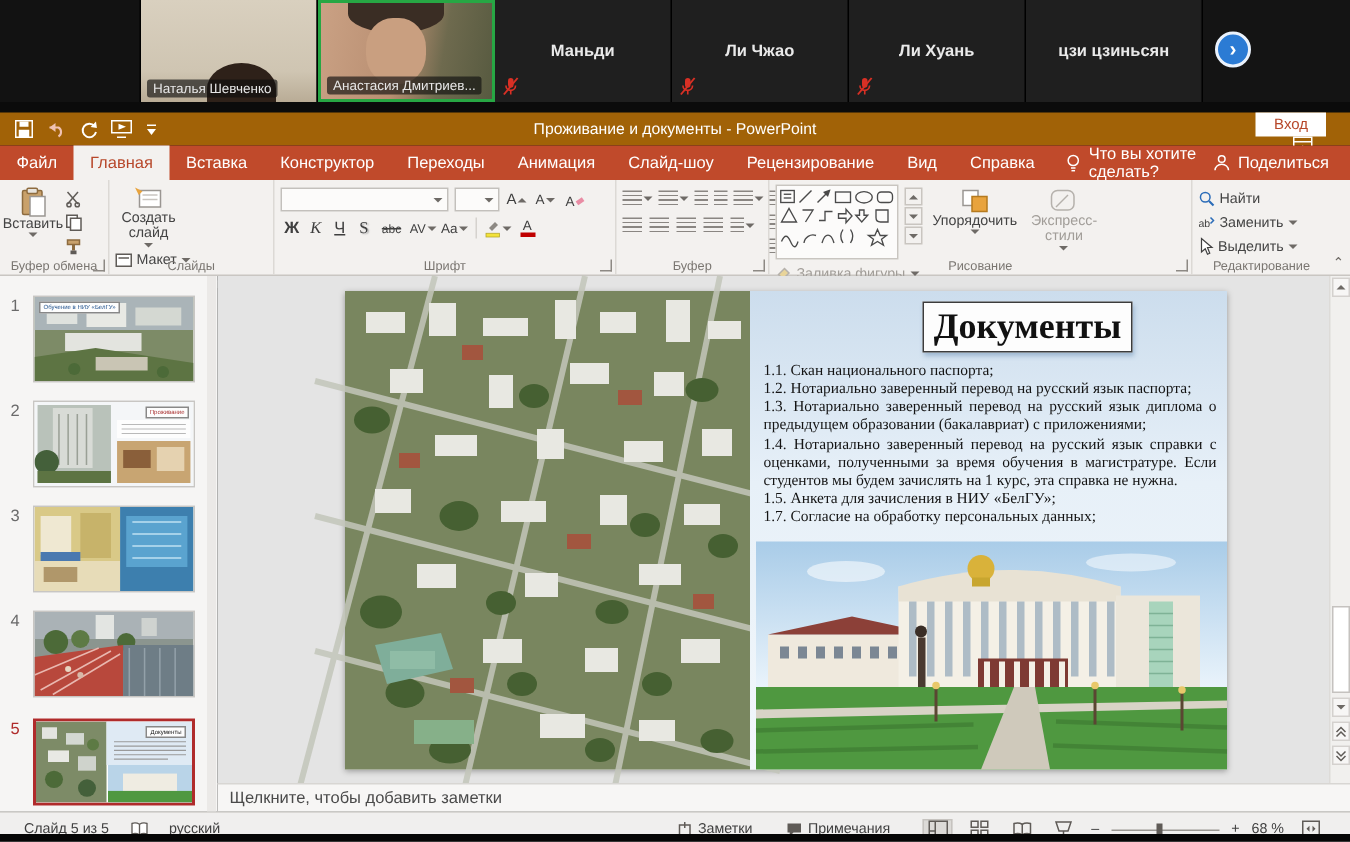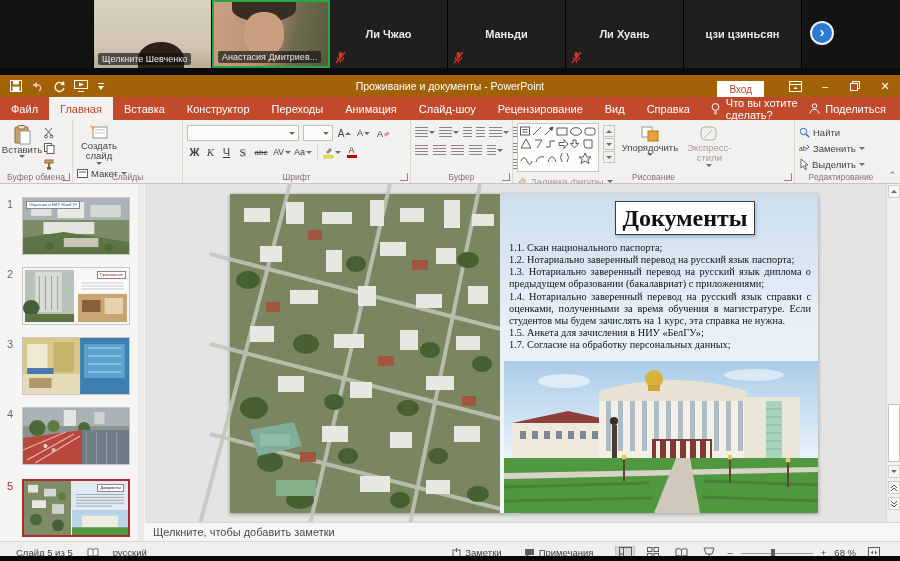--- a/index.html
+++ b/index.html
@@ -20,21 +20,21 @@
   .tile-name { position:absolute; left:4px; bottom:3px; font-size:9px; color:#e6e6e6; background:rgba(15,15,15,.65); padding:1px 4px; border-radius:2px; white-space:nowrap; max-width:110px; overflow:hidden; }
   .tile-center-name { position:absolute; inset:0; display:flex; align-items:center; justify-content:center; color:#e9e9e9; font-size:11px; font-weight:bold; }
   .mic-muted { position:absolute; left:5px; bottom:4px; width:11px; height:13px; }
   .next-btn { position:absolute; left:810px; top:21px; width:24px; height:24px; border-radius:50%; background:#2b7bd4; border:2px solid #eaf2fc; color:#fff; font-size:14px; font-weight:bold; line-height:19px; text-align:center; cursor:pointer; }
 
   
   .titlebar { position:absolute; top:75px; left:0; width:900px; height:22px; background:#a16207; display:flex; align-items:center; color:#fff; }
   .qat { display:flex; align-items:center; gap:9px; padding-left:10px; }
   .qat .qi { display:flex; align-items:center; }
   .win-title { position:absolute; left:0; right:0; text-align:center; font-size:10.5px; color:#fff; pointer-events:none; }
-  .tb-right { margin-left:auto; display:flex; align-items:flex-end; height:100%; }
+  .tb-right { margin-left:auto; display:flex; align-items:center; height:100%;flex-direction:column; }
   .signin-btn { background:#fff; color:#b7472a; font-size:10px; padding:2.5px 12px; margin-right:16px; border:none; cursor:pointer; }
   .winctl { width:30px; height:22px; display:flex; align-items:center; justify-content:center; font-size:11px; color:#fff; }
 
   
   .tabrow { position:absolute; top:97px; left:0; width:900px; height:23px; background:#c04a2b; display:flex; align-items:stretch; color:#fff; font-size:11px; }
   .tab { padding:0 11px; display:flex; align-items:center; cursor:pointer; white-space:nowrap; }
   .tab.active { background:#f3f1ef; color:#b7472a; }
   .tellme { display:flex; align-items:center; gap:6px; padding:0 10px; }
   .share { margin-left:auto; display:flex; align-items:center; gap:5px; padding-right:14px; }
 
@@ -101,41 +101,41 @@
 </head>
 <body>
 
 <div class="screen">
 
   <div class="video-strip">
     <div class="tile dark0"></div>
 
     <div class="tile w tile-video-natalya">
       <div class="person"></div>
-      <span class="tile-name">Щелкните Шевченко</span>
+      <span class="tile-name">Наталья Шевченко</span>
     </div>
 
     <div class="tile w tile-video-anastasia">
       <div class="hair"></div>
       <div class="face"></div>
       <span class="tile-name">Анастасия Дмитриев...</span>
     </div>
 
     <div class="tile w">
-      <span class="tile-center-name">Ли Чжао</span>
+      <span class="tile-center-name">Маньди</span>
       <svg class="mic-muted" viewBox="0 0 12 14">
         <rect x="4" y="1" width="4" height="7" rx="2" fill="#d93025"></rect>
         <path d="M2.5 6.5 a3.5 3.5 0 0 0 7 0" fill="none" stroke="#d93025" stroke-width="1.2"></path>
         <line x1="6" y1="10" x2="6" y2="13" stroke="#d93025" stroke-width="1.2"></line>
         <line x1="1" y1="13" x2="11" y2="1" stroke="#d93025" stroke-width="1.4"></line>
       </svg>
     </div>
 
     <div class="tile w">
-      <span class="tile-center-name">Маньди</span>
+      <span class="tile-center-name">Ли Чжао</span>
       <svg class="mic-muted" viewBox="0 0 12 14">
         <rect x="4" y="1" width="4" height="7" rx="2" fill="#d93025"></rect>
         <path d="M2.5 6.5 a3.5 3.5 0 0 0 7 0" fill="none" stroke="#d93025" stroke-width="1.2"></path>
         <line x1="6" y1="10" x2="6" y2="13" stroke="#d93025" stroke-width="1.2"></line>
         <line x1="1" y1="13" x2="11" y2="1" stroke="#d93025" stroke-width="1.4"></line>
       </svg>
     </div>
 
     <div class="tile w">
       <span class="tile-center-name">Ли Хуань</span>

